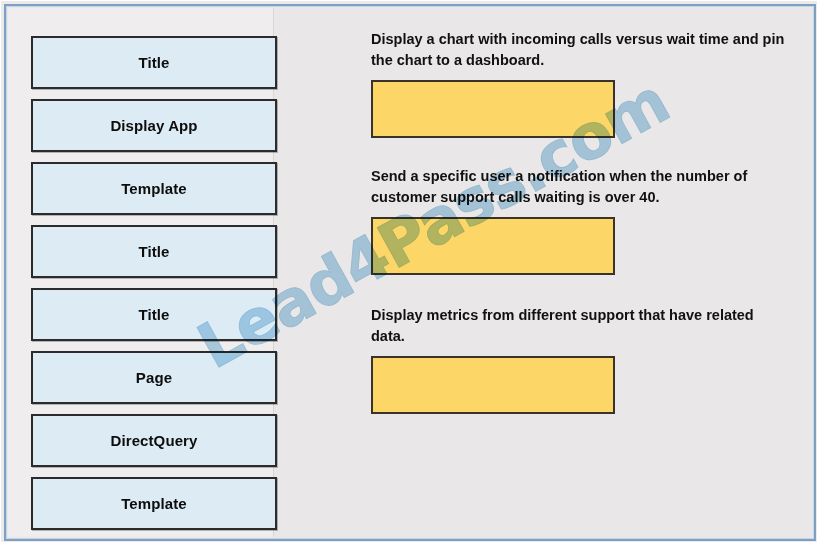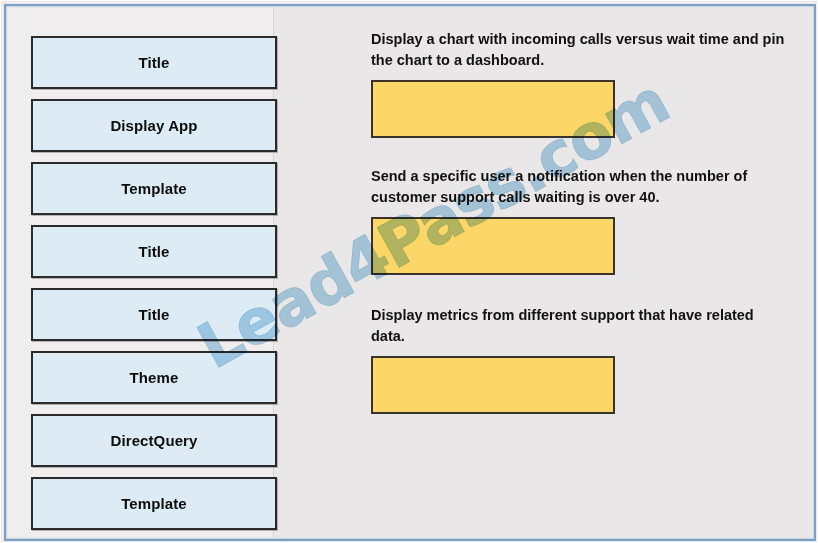--- a/index.html
+++ b/index.html
@@ -161,21 +161,21 @@
 
       <div class="term-box">
         <span class="term-box-label">Title</span>
       </div>
 
       <div class="term-box">
         <span class="term-box-label">Title</span>
       </div>
 
       <div class="term-box">
-        <span class="term-box-label">Theme</span>
+        <span class="term-box-label">Page</span>
       </div>
 
       <div class="term-box">
         <span class="term-box-label">DirectQuery</span>
       </div>
 
       <div class="term-box">
         <span class="term-box-label">Template</span>
       </div>
 

